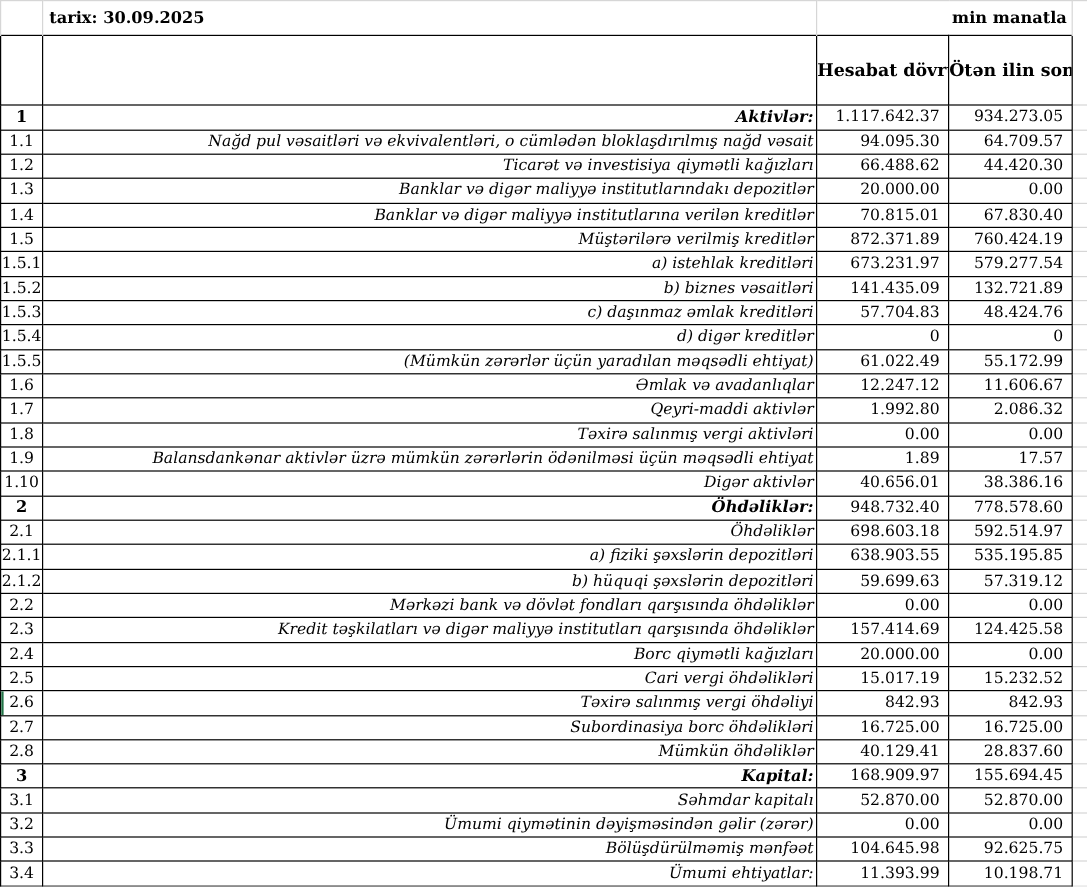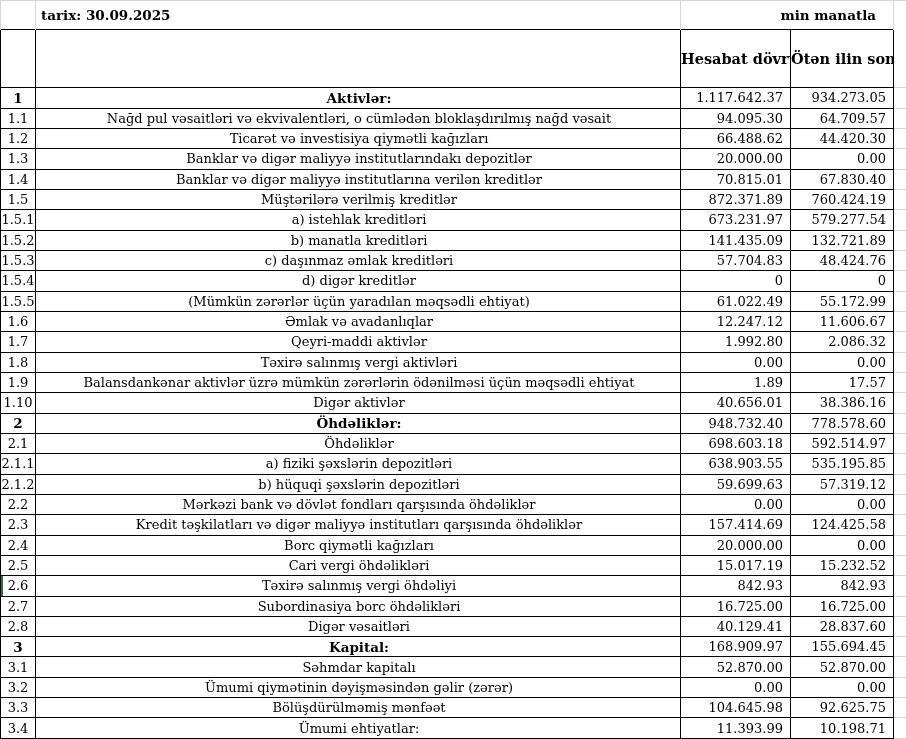--- a/index.html
+++ b/index.html
@@ -18,35 +18,35 @@
     width:906px;height:739px;border-collapse:collapse;table-layout:fixed;
   }
   td{vertical-align:middle;overflow:hidden;white-space:nowrap;padding:0;}
   
   .top-row{height:28px;}
   .top-row td{
     border:1px solid var(--light);border-bottom:none;
     font-weight:bold;font-size:13.5px;
   }
   .top-row .t-date{text-align:left;padding-left:5px;}
-  .top-row .t-unit{text-align:right;padding-right:17px;margin-left:24px;}
+  .top-row .t-unit{text-align:right;padding-right:4px;margin-left:24px;}
   .top-row .c-strip{border:1px solid var(--light);border-bottom:none;}
   
   .header-row{height:57px;}
   .header-row td{
     border:1px solid var(--dark);
     font-weight:bold;font-size:14.5px;text-align:center;
   }
   .header-row .c-strip{border:none;border-bottom:1px solid var(--light);}
   
   .data-row{height:19.8px;}
   .data-row td{border:1px solid var(--dark);font-size:13px;}
   .data-row .c-strip{border:none;border-bottom:1px solid var(--light);}
   .c-no{text-align:center;font-size:12.5px;}
-  .c-label{text-align:center;padding:0 2px 0 4px;}
+  .c-label{text-align:right;padding:0 2px 0 4px;font-style:italic;}
   .c-num{text-align:right;padding-right:7px;}
   .section .c-no,.section .c-label{font-weight:bold;font-size:13.5px;}
   .green-accent{position:relative;}
   .green-accent::after{
     content:"";position:absolute;left:0;top:0;bottom:0;width:2px;
     background:var(--accent);
   }
 </style>
 </head>
 <body>
@@ -120,21 +120,21 @@
         </tr>
         <tr class="data-row">
           <td class="c-no">1.5.1</td>
           <td class="c-label">a) istehlak kreditləri</td>
           <td class="c-num">673.231.97</td>
           <td class="c-num">579.277.54</td>
           <td class="c-strip"></td>
         </tr>
         <tr class="data-row">
           <td class="c-no">1.5.2</td>
-          <td class="c-label">b) manatla kreditləri</td>
+          <td class="c-label">b) biznes vəsaitləri</td>
           <td class="c-num">141.435.09</td>
           <td class="c-num">132.721.89</td>
           <td class="c-strip"></td>
         </tr>
         <tr class="data-row">
           <td class="c-no">1.5.3</td>
           <td class="c-label">c) daşınmaz əmlak kreditləri</td>
           <td class="c-num">57.704.83</td>
           <td class="c-num">48.424.76</td>
           <td class="c-strip"></td>
@@ -253,21 +253,21 @@
         </tr>
         <tr class="data-row">
           <td class="c-no">2.7</td>
           <td class="c-label">Subordinasiya borc öhdəlikləri</td>
           <td class="c-num">16.725.00</td>
           <td class="c-num">16.725.00</td>
           <td class="c-strip"></td>
         </tr>
         <tr class="data-row">
           <td class="c-no">2.8</td>
-          <td class="c-label">Digər vəsaitləri</td>
+          <td class="c-label">Mümkün öhdəliklər</td>
           <td class="c-num">40.129.41</td>
           <td class="c-num">28.837.60</td>
           <td class="c-strip"></td>
         </tr>
         <tr class="data-row section">
           <td class="c-no">3</td>
           <td class="c-label">Kapital:</td>
           <td class="c-num">168.909.97</td>
           <td class="c-num">155.694.45</td>
           <td class="c-strip"></td>

